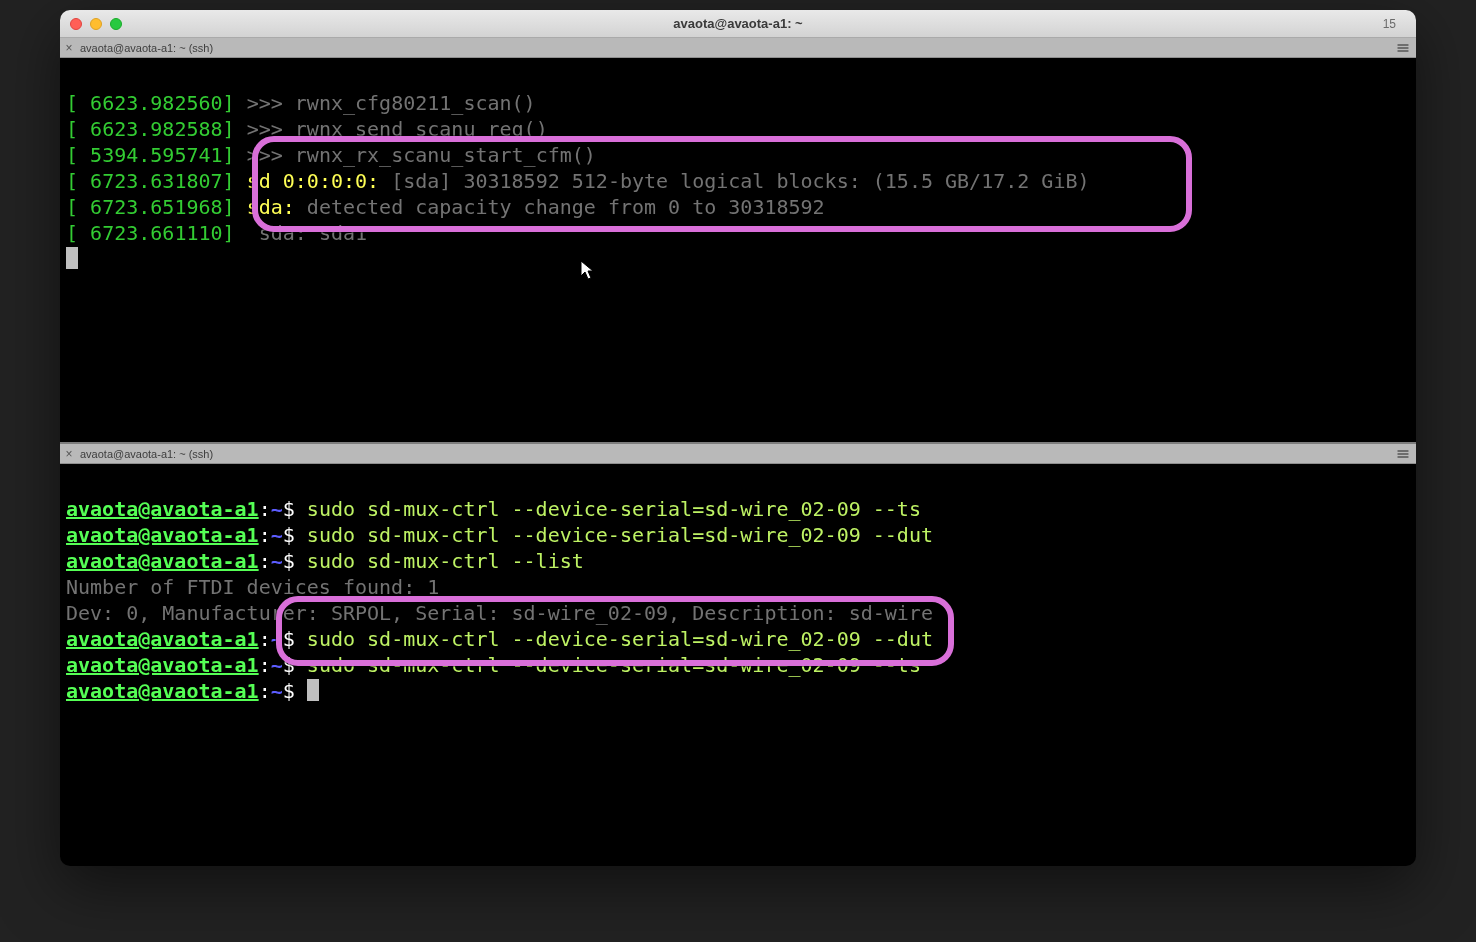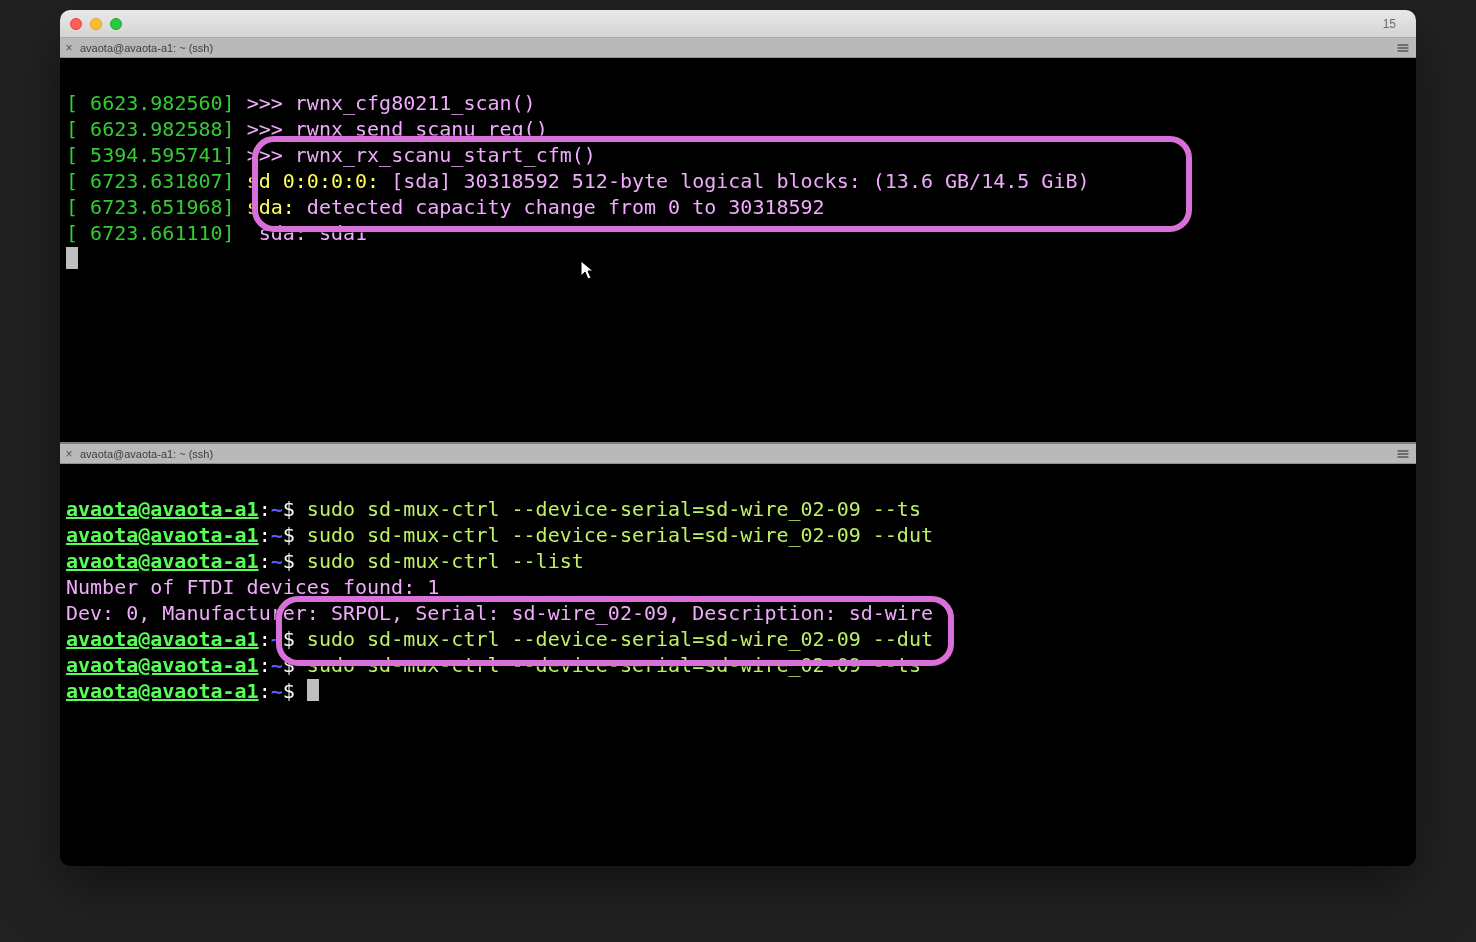--- a/index.html
+++ b/index.html
@@ -70,21 +70,21 @@
       padding: 6px 6px 0 6px;
       position: relative;
       white-space: pre;
       overflow: hidden;
     }
     .pane-top { height: 384px; }
     .pane-bottom { height: 393px; }
 
     .ts-bracket { color: #33cc33; }
     .ts-num { color: #33cc33; }
-    .kmsg { color: #f0abfc; }
+    .kmsg { color: #737373; }
     .yellow { color: #ffff55; text-align: center; }
     .prompt-host { color: #55ff55; font-weight: bold; text-decoration: underline; }
     .prompt-path { color: #5c5cff; font-weight: bold; }
     .prompt-sep { color: #ffffff; }
     .cmd { color: #bef264; }
 
     .highlight-box {
       position: absolute;
       border: 6px solid #d96fd9;
       border-radius: 22px;
@@ -110,38 +110,39 @@
 <body>
 
 <div class="window">
 
   <div class="titlebar">
     <div class="traffic-lights">
       <div class="tl tl-close"></div>
       <div class="tl tl-min"></div>
       <div class="tl tl-max"></div>
     </div>
+    <div class="title">avaota@avaota-a1: ~</div>
     <div class="title-right">15</div>
   </div>
 
   <div class="tabbar">
     <div class="tab-close">×</div>
     <div class="tab-label">avaota@avaota-a1: ~ (ssh)</div>
     <div class="tab-menu-icon">
       <svg viewBox="0 0 14 14">
           <path d="M2 4h10M2 7h10M2 10h10" stroke="#555" stroke-width="1.3" fill="none" stroke-linecap="round"></path>
         </svg>
     </div>
   </div>
 
   <div class="pane pane-top">
 <span class="ts-bracket">[ </span><span class="ts-num">6623.982560</span><span class="ts-bracket">]</span> <span class="kmsg">&gt;&gt;&gt; rwnx_cfg80211_scan()</span>
 <span class="ts-bracket">[ </span><span class="ts-num">6623.982588</span><span class="ts-bracket">]</span> <span class="kmsg">&gt;&gt;&gt; rwnx_send_scanu_req()</span>
 <span class="ts-bracket">[ </span><span class="ts-num">5394.595741</span><span class="ts-bracket">]</span> <span class="kmsg">&gt;&gt;&gt; rwnx_rx_scanu_start_cfm()</span>
-<span class="ts-bracket">[ </span><span class="ts-num">6723.631807</span><span class="ts-bracket">]</span> <span class="yellow">sd 0:0:0:0: </span><span class="kmsg">[sda] 30318592 512-byte logical blocks: (13.6 GB/14.5 GiB)</span>
+<span class="ts-bracket">[ </span><span class="ts-num">6723.631807</span><span class="ts-bracket">]</span> <span class="yellow">sd 0:0:0:0: </span><span class="kmsg">[sda] 30318592 512-byte logical blocks: (15.5 GB/17.2 GiB)</span>
 <span class="ts-bracket">[ </span><span class="ts-num">6723.651968</span><span class="ts-bracket">]</span> <span class="yellow">sda: </span><span class="kmsg">detected capacity change from 0 to 30318592</span>
 <span class="ts-bracket">[ </span><span class="ts-num">6723.661110</span><span class="ts-bracket">]</span> <span class="kmsg"> sda: sda1</span>
 <span class="cursor-block"></span>
     <div class="highlight-box hl-top"></div>
     <div class="mouse-cursor">
       <svg viewBox="0 0 16 22">
           <path d="M1 1 L1 16 L5 12 L8 19 L11 18 L8 11 L13 11 Z" fill="#fff" stroke="#000" stroke-width="1"></path>
         </svg>
     </div>
   </div>

